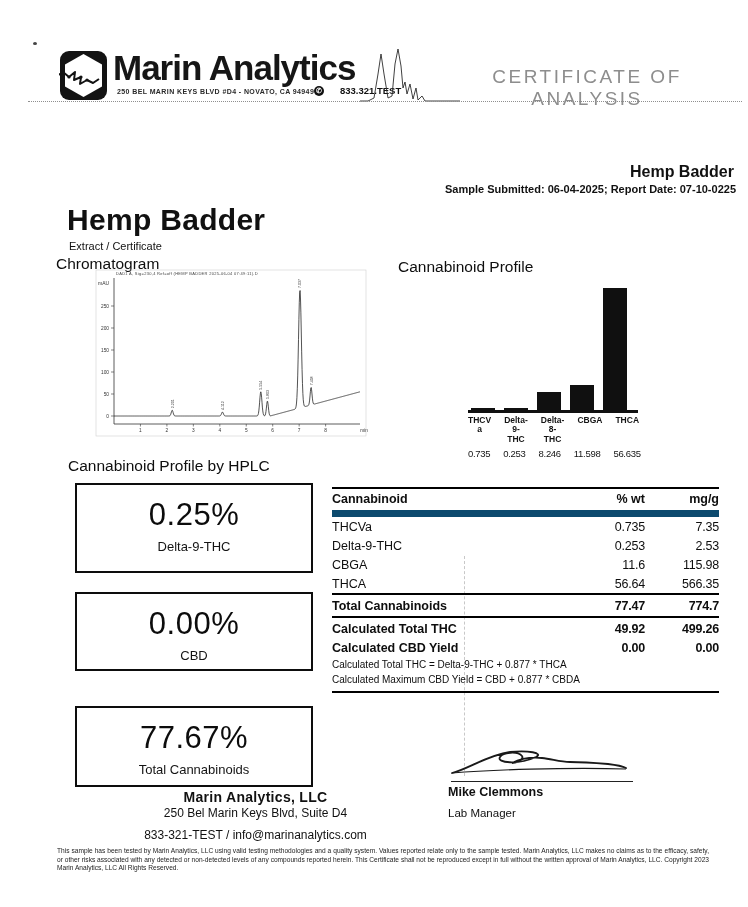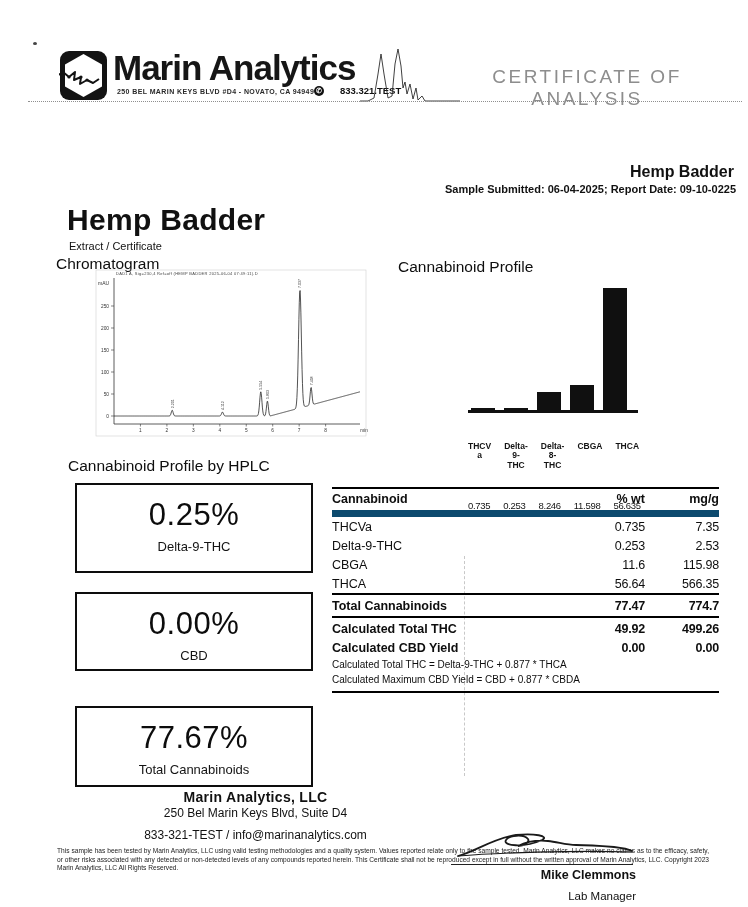--- a/index.html
+++ b/index.html
@@ -25,21 +25,21 @@
   .sec-chrom{left:56px;top:255px;}
   .sec-profile{left:398px;top:258px;}
   .sec-hplc{left:68px;top:457px;}
   
   .chrom-wrap{left:88px;top:266px;width:284px;height:180px;}
   
   .barchart{left:468px;top:284px;width:170px;}
   .bars-row{display:flex;align-items:flex-end;gap:3px;height:126px;border-bottom:3px solid #101010;}
   .bar-cell{width:30px;display:flex;justify-content:center;}
   .bar{width:24px;background:#101010;}
-  .labels-row,.values-row{display:flex;gap:13px;margin-top:26px;}
+  .labels-row,.values-row{display:flex;gap:13px;}
   .label-cell{width:30px;text-align:center;font-size:8.5px;font-weight:bold;line-height:1.1;margin-top:3px;color:#141414;}
   .value-cell{width:30px;text-align:center;font-size:9.5px;margin-top:4px;color:#141414;letter-spacing:-.3px;}
   
   .sumbox{left:75px;width:234px;border:2.5px solid #0d0d0d;text-align:center;background:#fff;}
   .sumbox .val{font-size:31px;color:#0c0c0c;margin-top:12px;letter-spacing:.5px;}
   .sumbox .lbl{font-size:13px;color:#141414;margin-top:6px;margin-bottom:12px;}
   .box1{top:483px;height:86px;}
   .box2{top:592px;height:75px;}
   .box3{top:706px;height:77px;}
   
@@ -52,21 +52,21 @@
   .results tr.total td{font-weight:bold;border-top:2px solid #000;padding-top:4px;}
   .results tr.total2 td{font-weight:bold;border-top:2px solid #000;padding-top:4px;}
   .results tr.total3 td{font-weight:bold;}
   .results tr.foot td{font-size:10px;padding:2px 0;font-weight:normal;}
   .results tr.lastfoot td{border-bottom:2.5px solid #000;padding-bottom:6px;}
   
   .foot-left{left:128px;top:789px;width:255px;text-align:center;}
   .foot-left .lab{font-size:14px;font-weight:bold;letter-spacing:.3px;}
   .foot-left .addr{font-size:12px;margin-top:1px;}
   .foot-left .contact{font-size:12px;margin-top:8px;}
-  .sig-block{left:448px;top:828px;width:188px;text-align:right;}
+  .sig-block{left:448px;top:745px;width:188px;text-align:left;}
   .sig-line{border-top:1.5px solid #222;width:182px;margin:0 auto;}
   .sig-name{font-size:12.5px;font-weight:bold;margin-top:3px;}
   .sig-title{font-size:11.5px;margin-top:8px;}
   .disclaimer{left:57px;top:847px;width:652px;font-size:6.6px;line-height:1.3;color:#1c1c1c;text-align:justify;}
   .crease{left:464px;top:556px;height:220px;border-left:1px dashed #c8c8c8;width:0;}
 </style>
 </head>
 <body>
 
 <div class="page">
@@ -94,21 +94,21 @@
   <div class="abs hdr-peaks">
     <svg width="100" height="60" viewBox="0 0 100 60">
       <path d="M0,57 L8,57 L14,54 L18,30 L21,10 L24,30 L28,54 L32,52 L35,20 L38,5 L41,22 L43,44 L45,38 L47,50 L50,40 L53,55 L56,44 L58,56 L62,52 L65,57 L100,57" fill="none" stroke="#2a2a2a" stroke-width="0.9"></path>
     </svg>
   </div>
 
   <div class="abs cert-title">CERTIFICATE OF ANALYSIS</div>
   <div class="abs hdr-rule"></div>
 
   <div class="abs sample-name-right">Hemp Badder</div>
-  <div class="abs sample-dates">Sample Submitted: 06-04-2025;  Report Date: 09-10-0225</div>
+  <div class="abs sample-dates">Sample Submitted: 06-04-2025;  Report Date: 07-10-0225</div>
 
   <div class="abs doc-title">Hemp Badder</div>
   <div class="abs doc-subtitle">Extract / Certificate</div>
 
   <div class="abs sec-head sec-chrom">Chromatogram</div>
   <div class="abs sec-head sec-profile">Cannabinoid Profile</div>
   <div class="abs sec-head sec-hplc">Cannabinoid Profile by HPLC</div>
 
   <div class="abs chrom-wrap">
     <svg id="chromSvg" width="284" height="180" viewBox="0 0 284 180">

